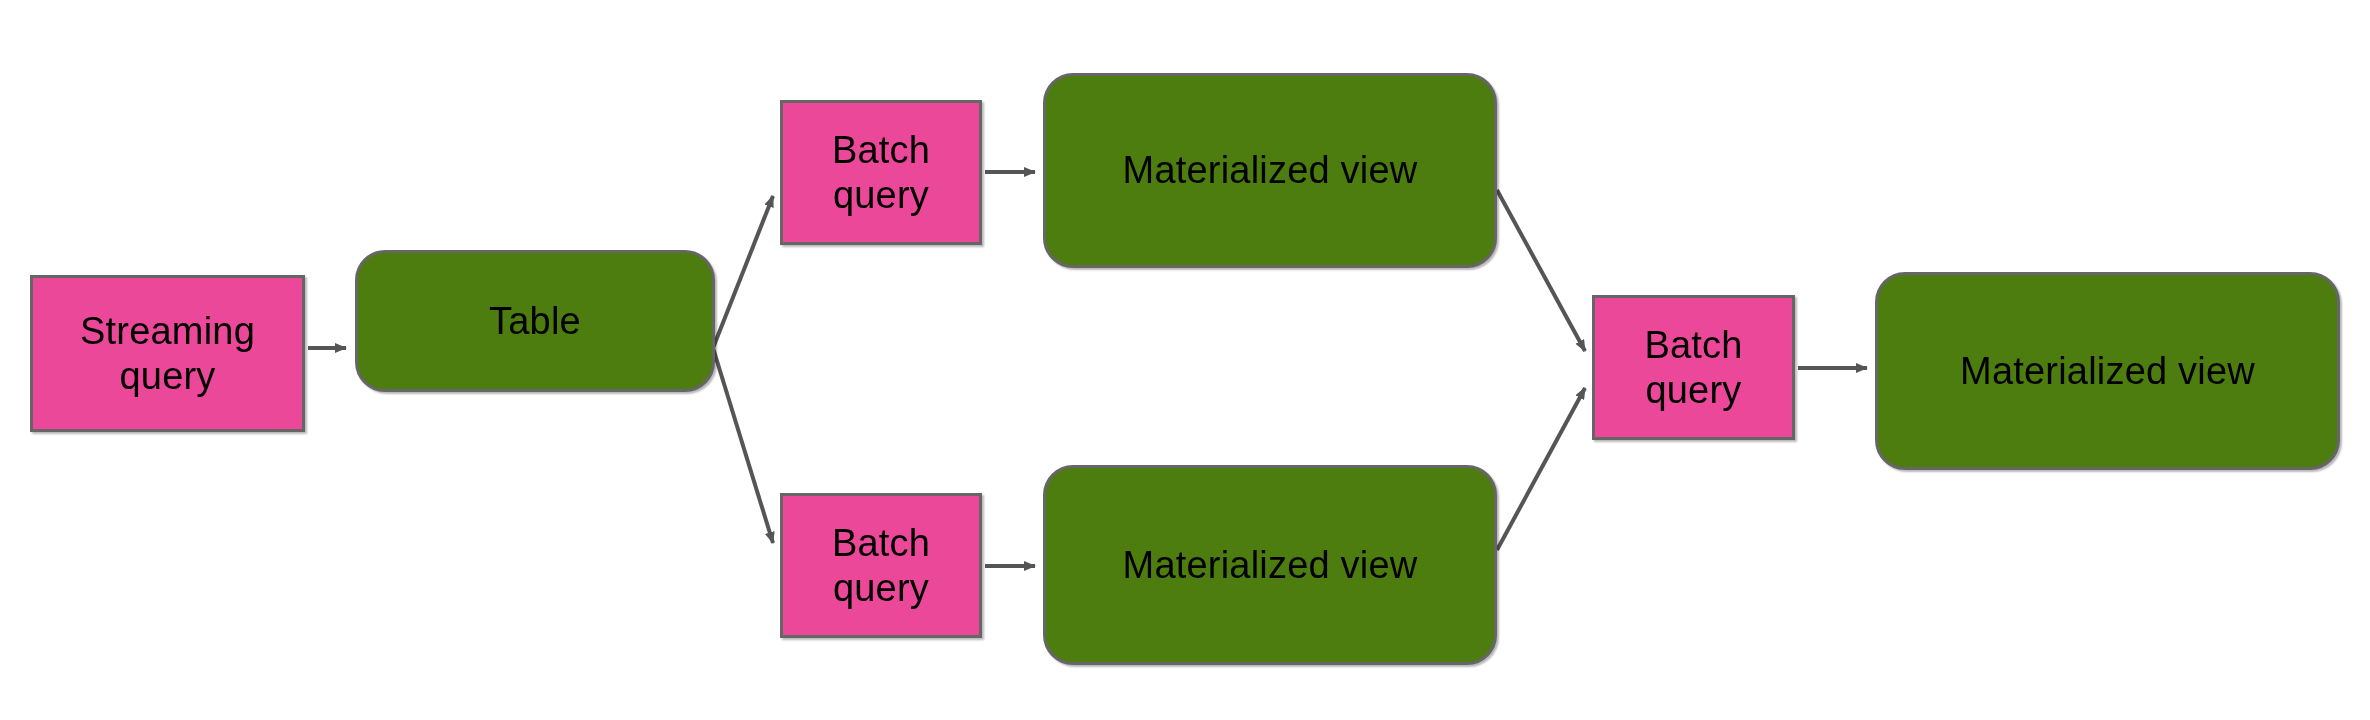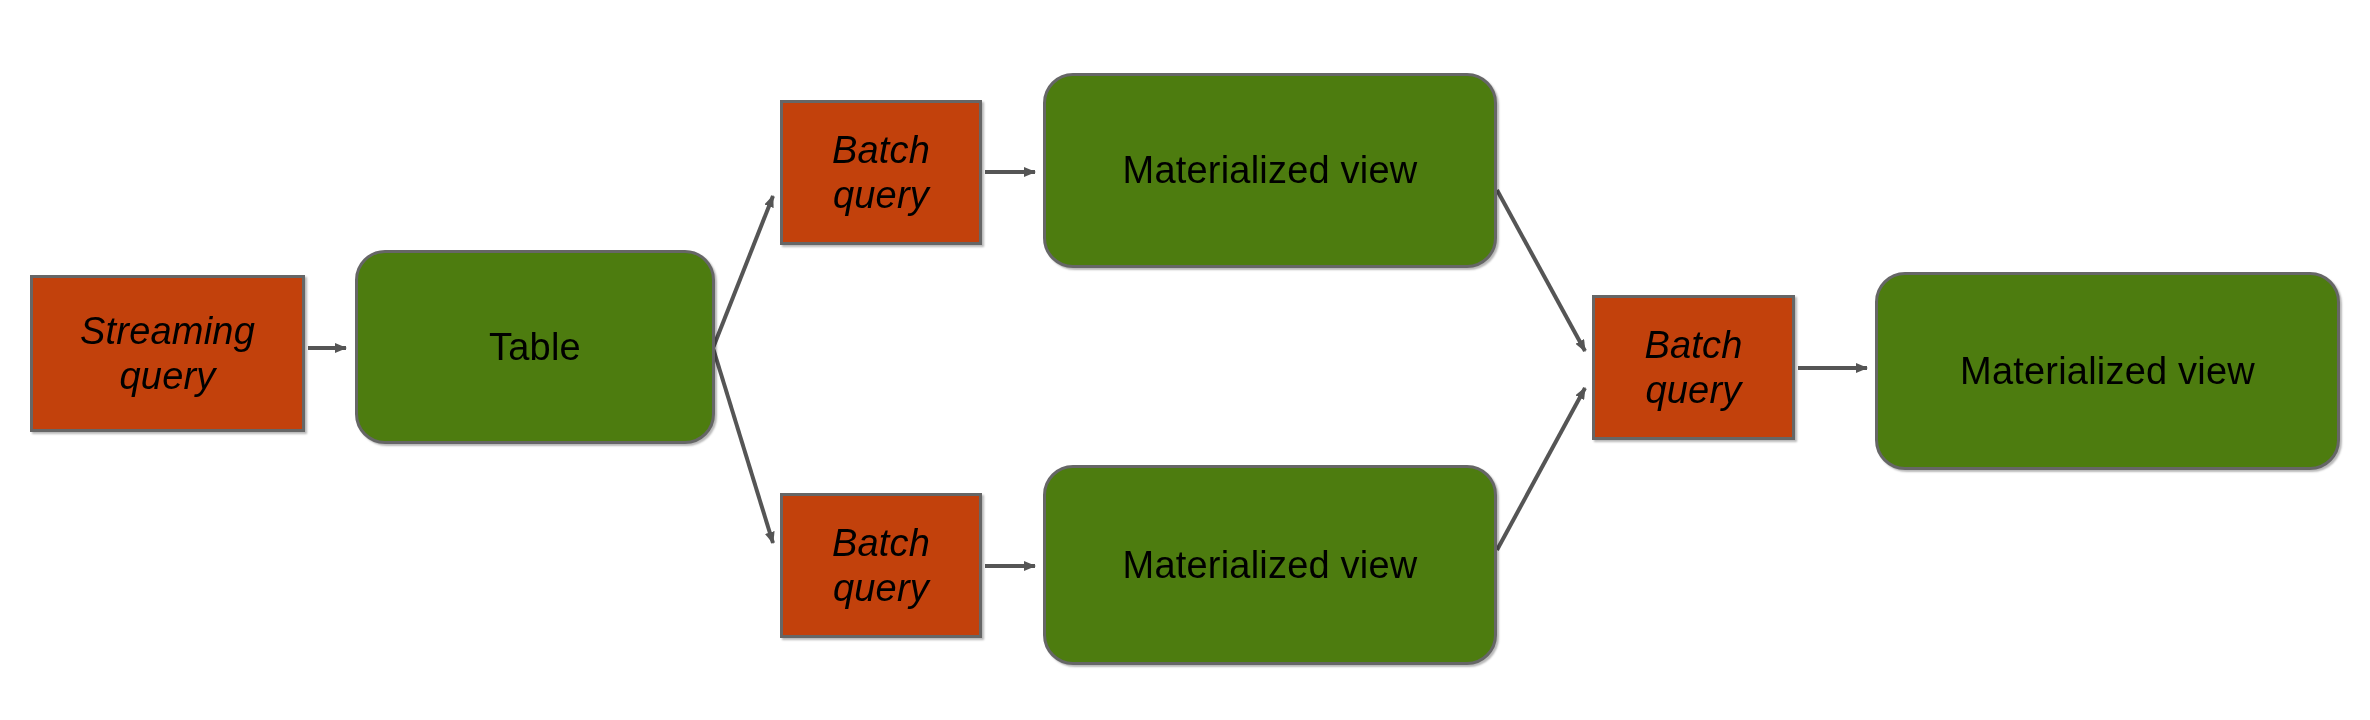--- a/index.html
+++ b/index.html
@@ -34,25 +34,24 @@
     text-align: center;
     color: #000000;
     font-size: 38px;
     line-height: 1.18;
     letter-spacing: 0.2px;
     border-style: solid;
     border-width: 3px;
     white-space: pre-line;
   }
   .node.process {
-    background: #c2410c;
+    background: #ec4899;
     border-color: #666666;
     border-radius: 0;
     box-shadow: 2px 2px 2px rgba(0,0,0,0.28);
-    font-style: italic;
   }
   .node.store {
     background: #4d7c0f;
     border-color: #666666;
     border-radius: 30px;
     box-shadow: 2px 2px 2px rgba(0,0,0,0.28);
   }
   .node-label {
     display: block;
   }
@@ -78,21 +77,21 @@
         <path d="M 1497 550 L 1585 388" marker-end="url(#arrow)"></path>
         <path d="M 1798 368 L 1867 368" marker-end="url(#arrow)"></path>
       </g>
   </svg>
 
   <div class="node process" id="n-streaming-query" style="left: 30px; top: 275px; width: 275px; height: 157px;">
     <span class="node-label">Streaming
 query</span>
   </div>
 
-  <div class="node store" id="n-table" style="left: 355px; top: 250px; width: 360px; height: 194px; justify-content: center;">
+  <div class="node store" id="n-table" style="left: 355px; top: 250px; width: 360px; height: 142px; justify-content: center;">
     <span class="node-label">Table</span>
   </div>
 
   <div class="node process" id="n-batch-query-top" style="left: 780px; top: 100px; width: 202px; height: 145px;">
     <span class="node-label">Batch
 query</span>
   </div>
 
   <div class="node store" id="n-materialized-view-top" style="left: 1043px; top: 73px; width: 454px; height: 195px;">
     <span class="node-label">Materialized view</span>

